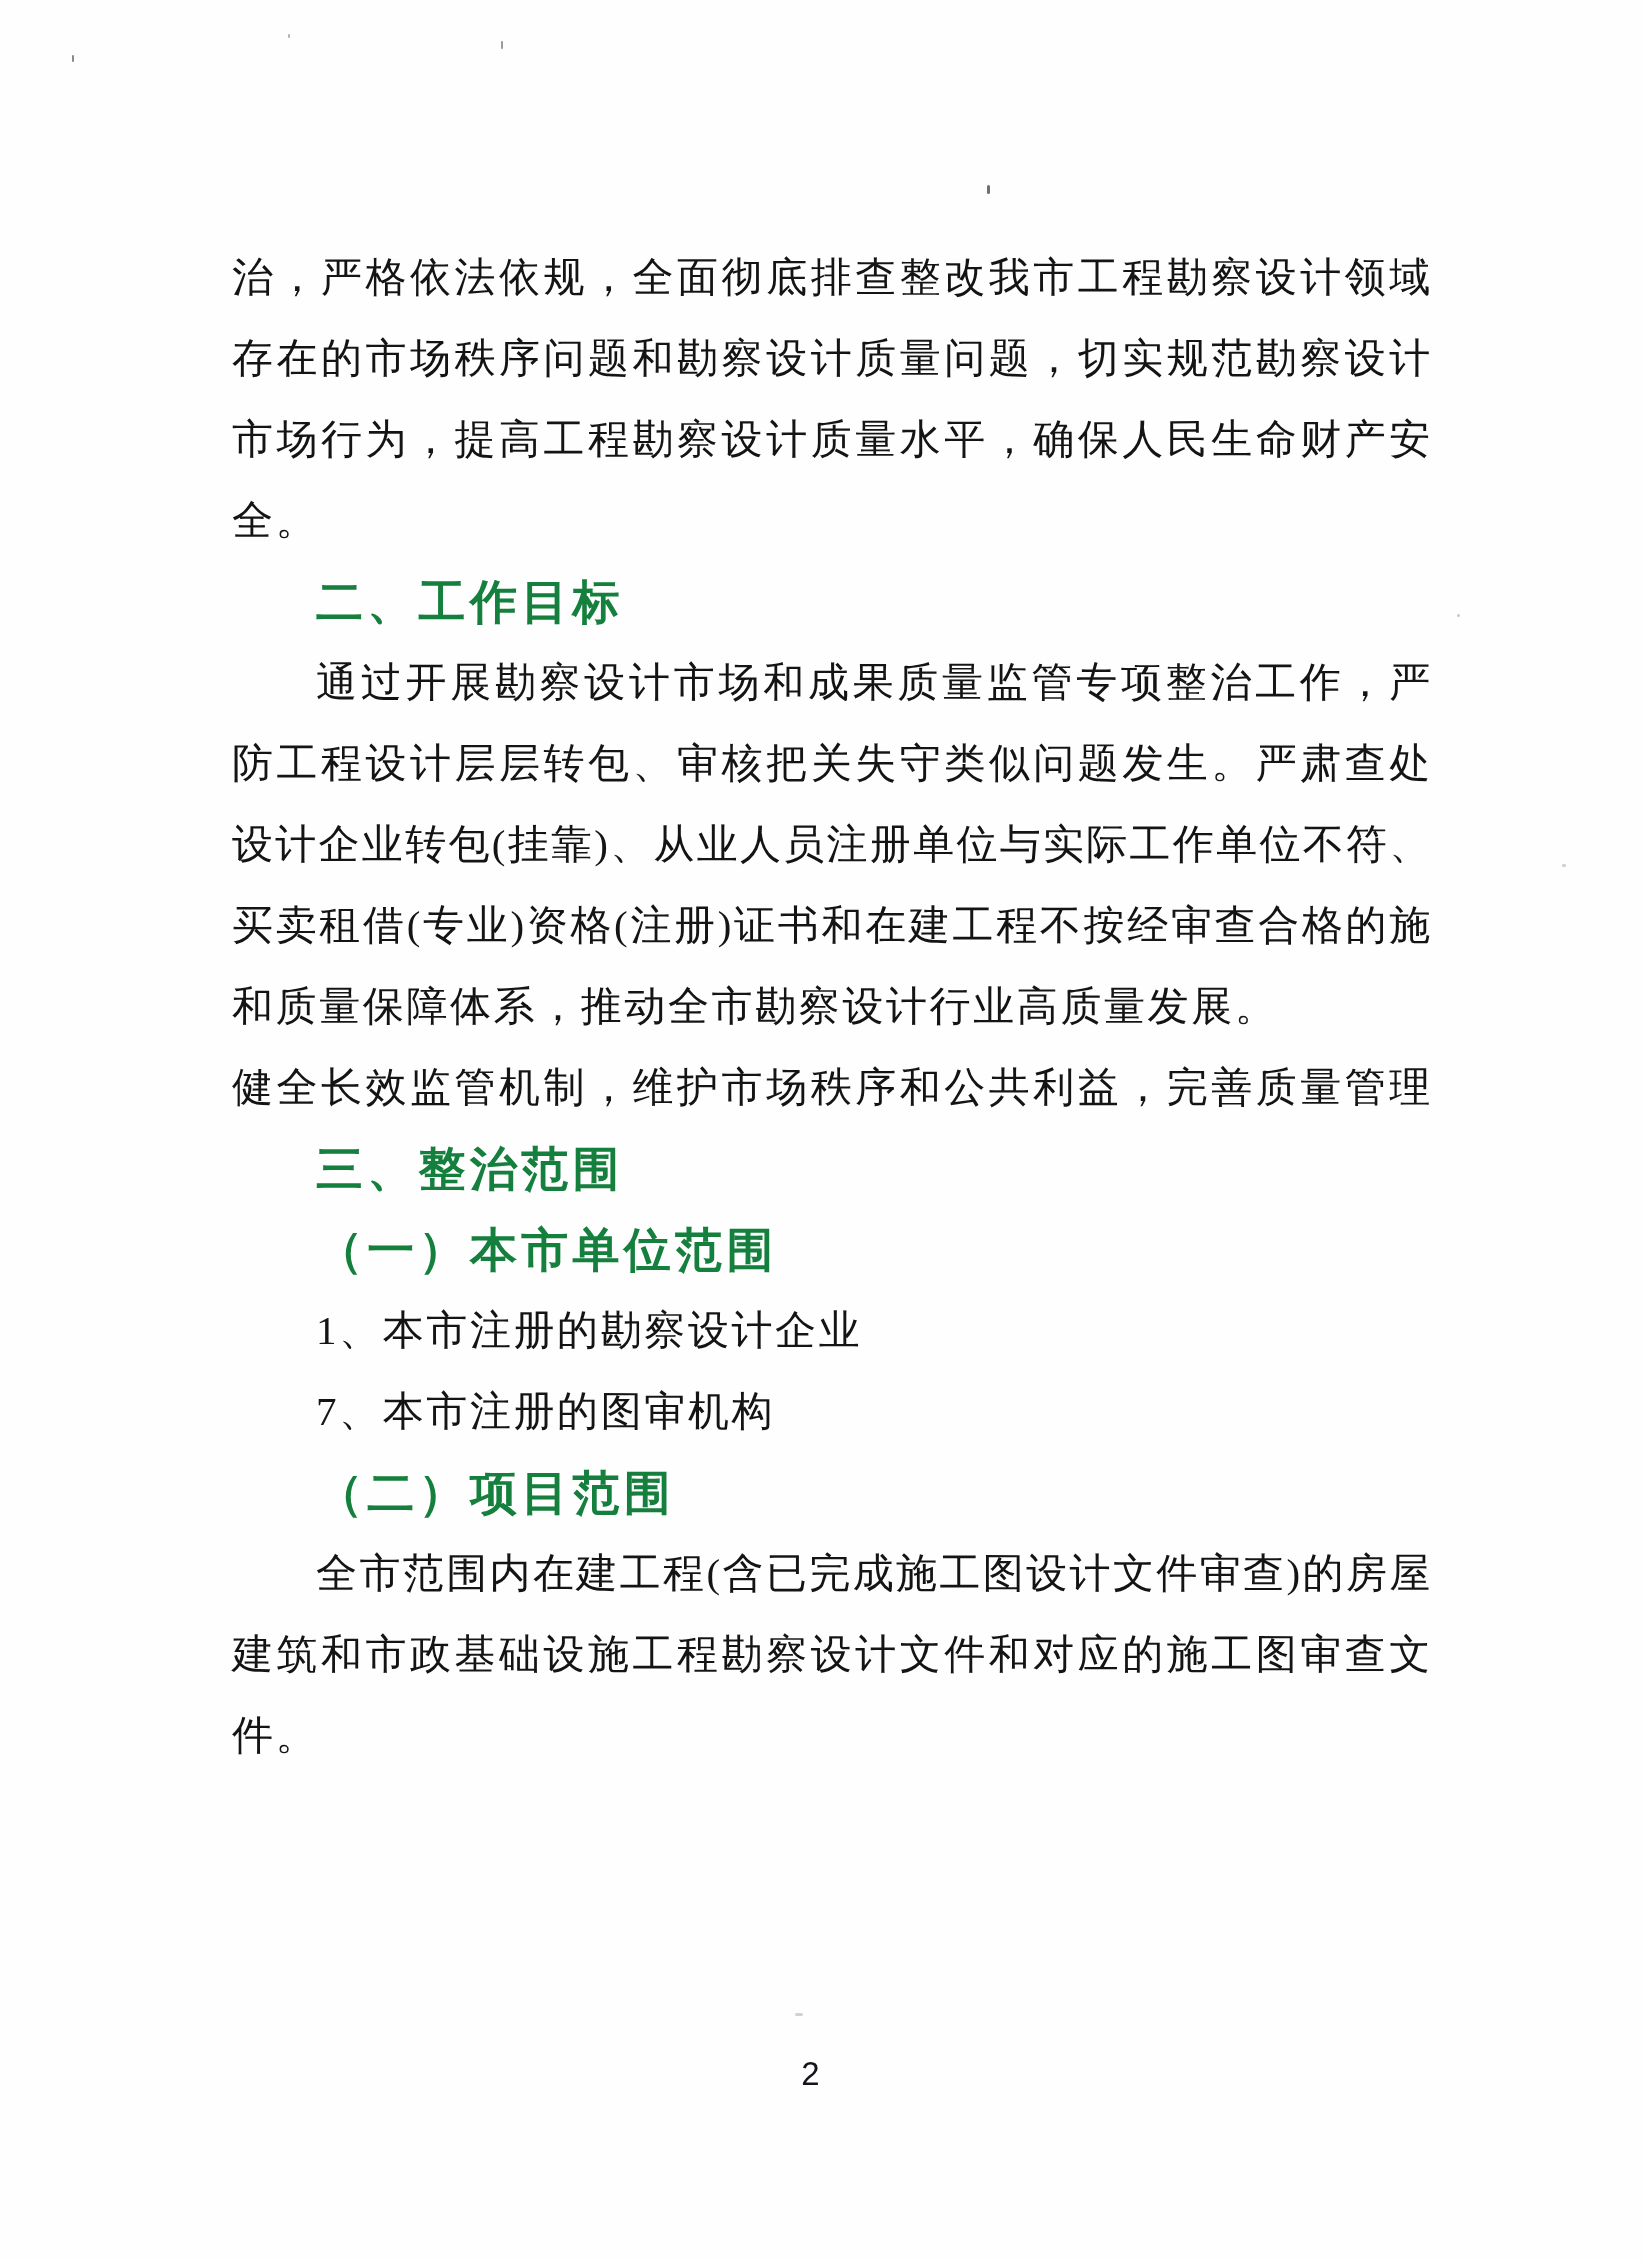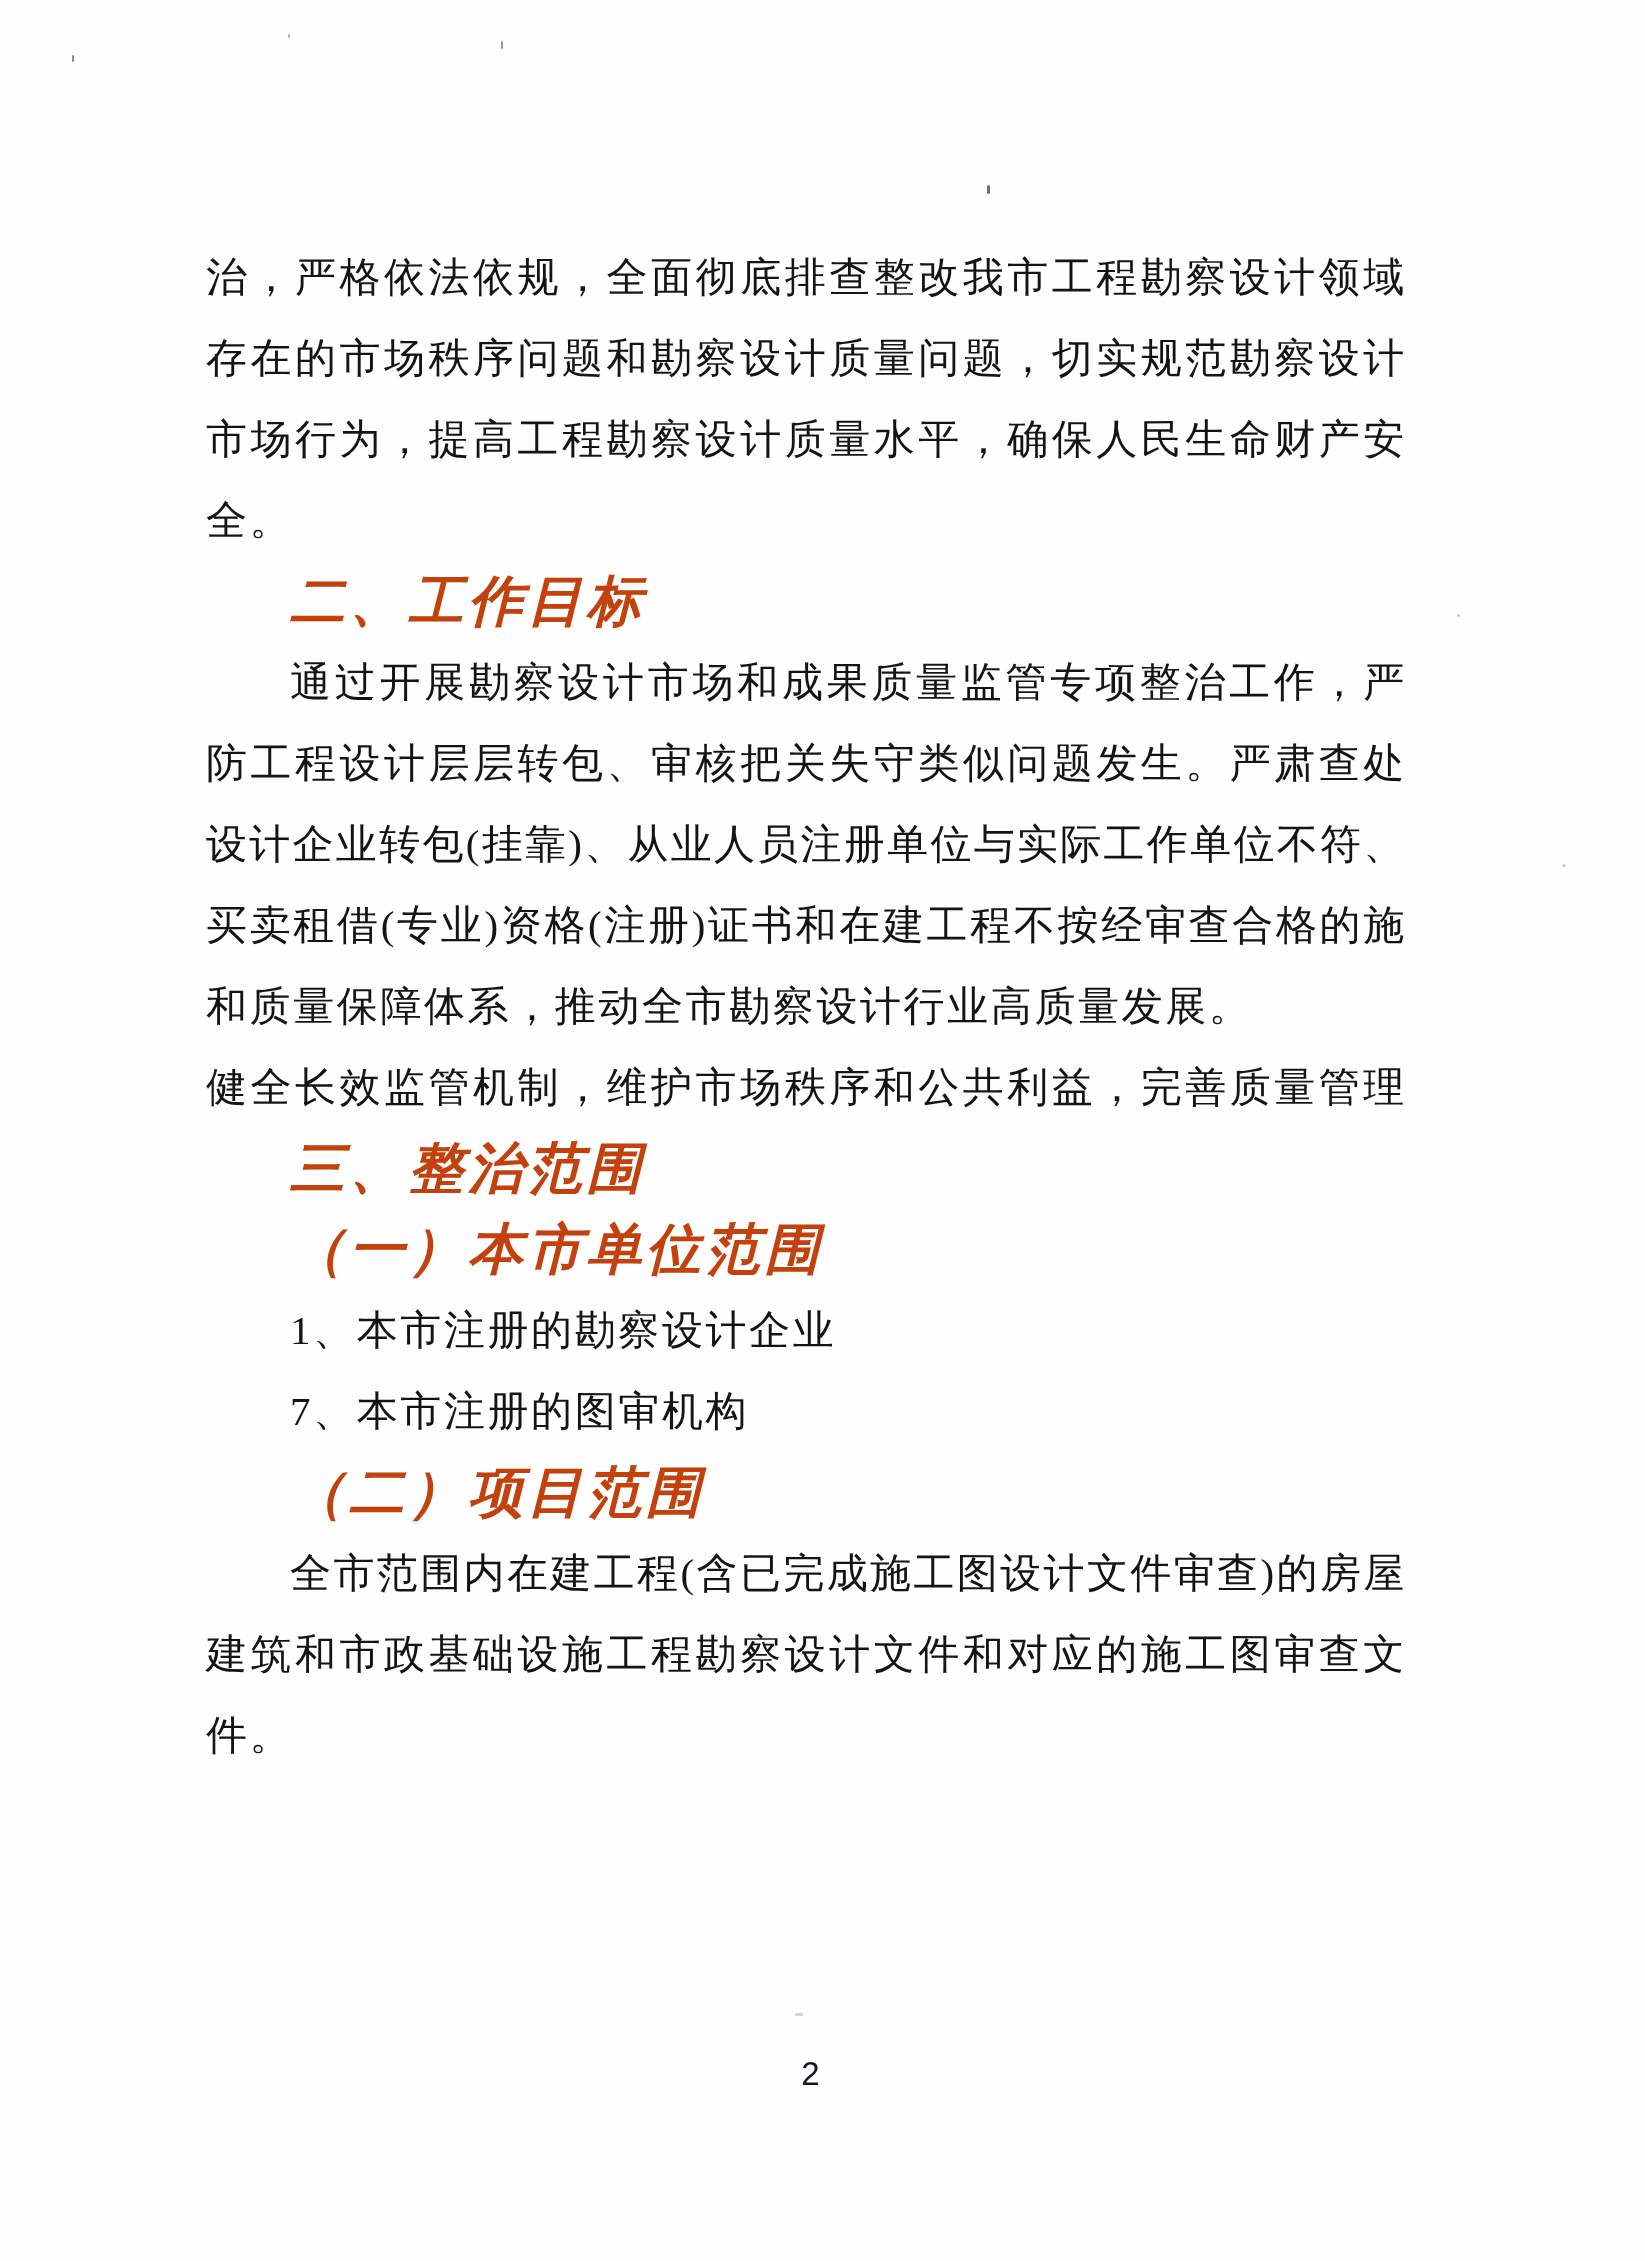--- a/index.html
+++ b/index.html
@@ -10,21 +10,21 @@
     color:#111;
     position:relative;
   }
   .page{
     position:absolute;inset:0;
     background:#fefefe;
     overflow:hidden;
   }
   .text-block{
     position:absolute;
-    left:206px;top:237px;
+    left:232px;top:237px;
     width:1200px;
   }
   .ln{
     height:81px;
     line-height:81px;
     font-size:41px;
     letter-spacing:2.6px;
     white-space:nowrap;
     color:#141414;
   }
@@ -32,24 +32,23 @@
     white-space:normal;
     text-align:justify;
     text-align-last:justify;
     letter-spacing:1.7px;
   }
   .ind{padding-left:84px;}
   .ind-t{text-indent:84px;padding-left:0;}
   .hd{
     font-family:"Liberation Sans","DejaVu Sans",sans-serif;
     font-weight:700;
-    font-size:55px;
+    font-size:47px;
     letter-spacing:4.3px;
-    color:#c2410c;
-    font-style:italic;
+    color:#15803d;
   }
   .li{letter-spacing:2.6px;}
   .page-number{
     position:absolute;
     top:2055px;left:0;
     width:1621px;
     text-align:center;
     font-size:33px;
     line-height:38px;
     font-family:"Liberation Sans","DejaVu Sans",sans-serif;

